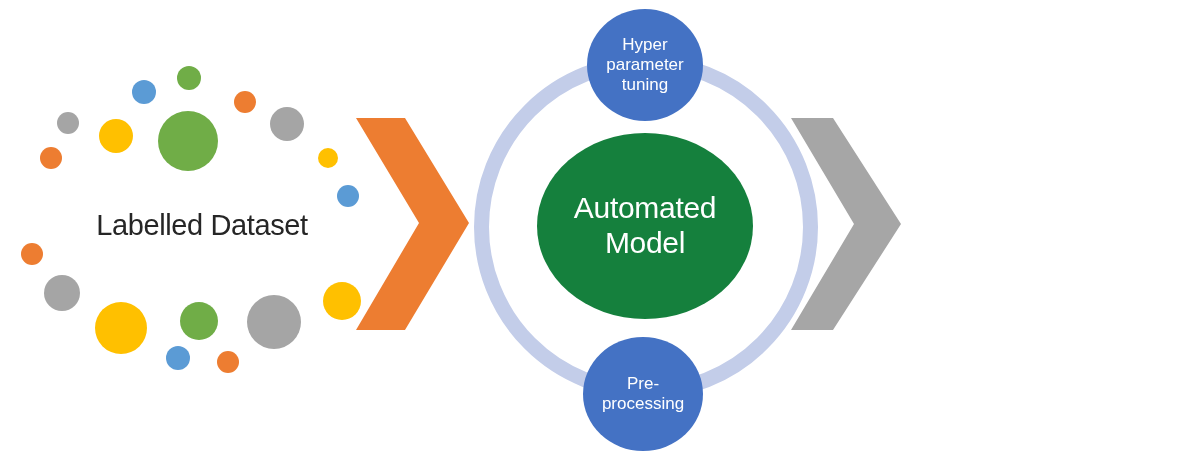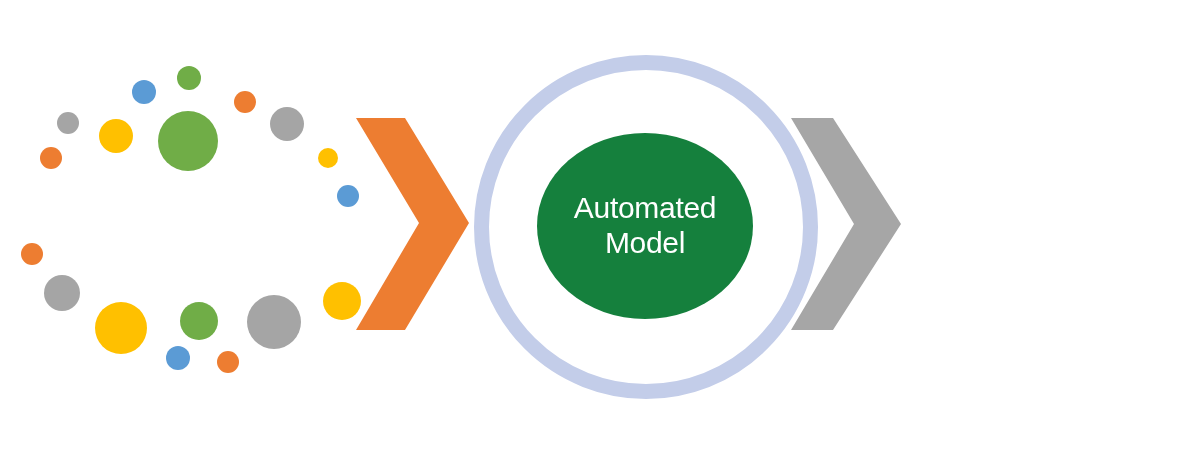--- a/index.html
+++ b/index.html
@@ -113,31 +113,38 @@
         <circle cx="32" cy="254" r="11" fill="#ED7D31"></circle>
         <circle cx="62" cy="293" r="18" fill="#A5A5A5"></circle>
         <circle cx="121" cy="328" r="26" fill="#FFC000"></circle>
         <circle cx="199" cy="321" r="19" fill="#70AD47"></circle>
         <circle cx="178" cy="358" r="12" fill="#5B9BD5"></circle>
         <circle cx="228" cy="362" r="11" fill="#ED7D31"></circle>
         <circle cx="274" cy="322" r="27" fill="#A5A5A5"></circle>
         <circle cx="342" cy="301" r="19" fill="#FFC000"></circle>
       </g>
   </svg>
+  <div class="abs dataset-label" style="color: rgb(38, 38, 38);">Labelled Dataset</div>
 
   <svg class="abs chevron-1" width="113" height="212" viewBox="0 0 113 212">
     <polygon points="0,0 49,0 113,105 49,212 0,212 63,105" fill="#ED7D31"></polygon>
   </svg>
 
   <div class="abs ring" style="border-color: rgb(195, 205, 233);"></div>
 
+  <div class="abs shape sat-top" style="background-color: rgb(68, 114, 196);">
+    <div class="lbl">Hyper parameter tuning</div>
+  </div>
 
   <div class="abs shape center-ellipse" style="background-color: #15803d;">
     <div class="lbl">Automated Model</div>
   </div>
 
+  <div class="abs shape sat-bottom" style="background-color: rgb(68, 114, 196);">
+    <div class="lbl">Pre-processing</div>
+  </div>
 
   <svg class="abs chevron-2" width="110" height="212" viewBox="0 0 110 212">
     <polygon points="0,0 42,0 110,106 42,212 0,212 63,106" fill="#A6A6A6"></polygon>
   </svg>
 
 
 </div>
 
 </body></html>

